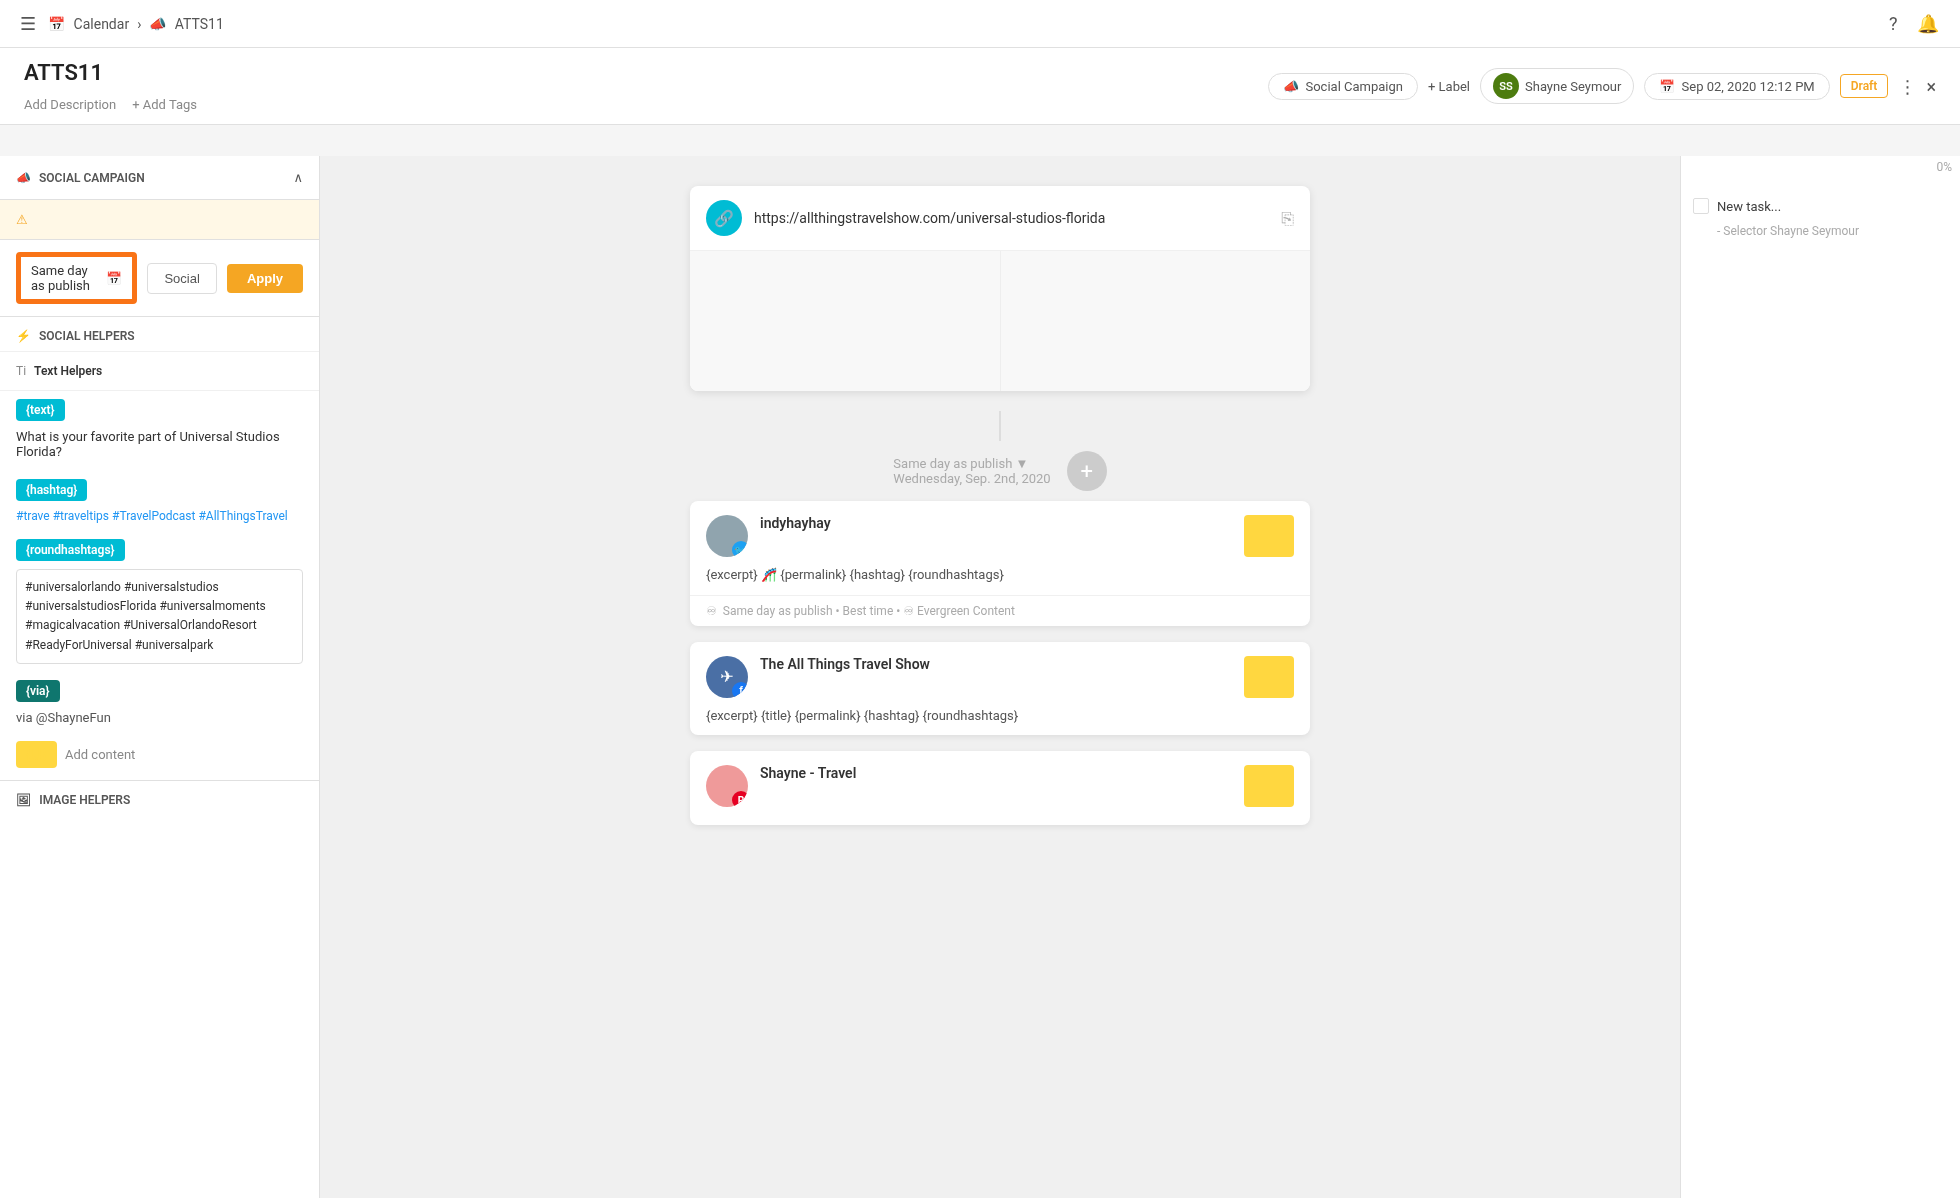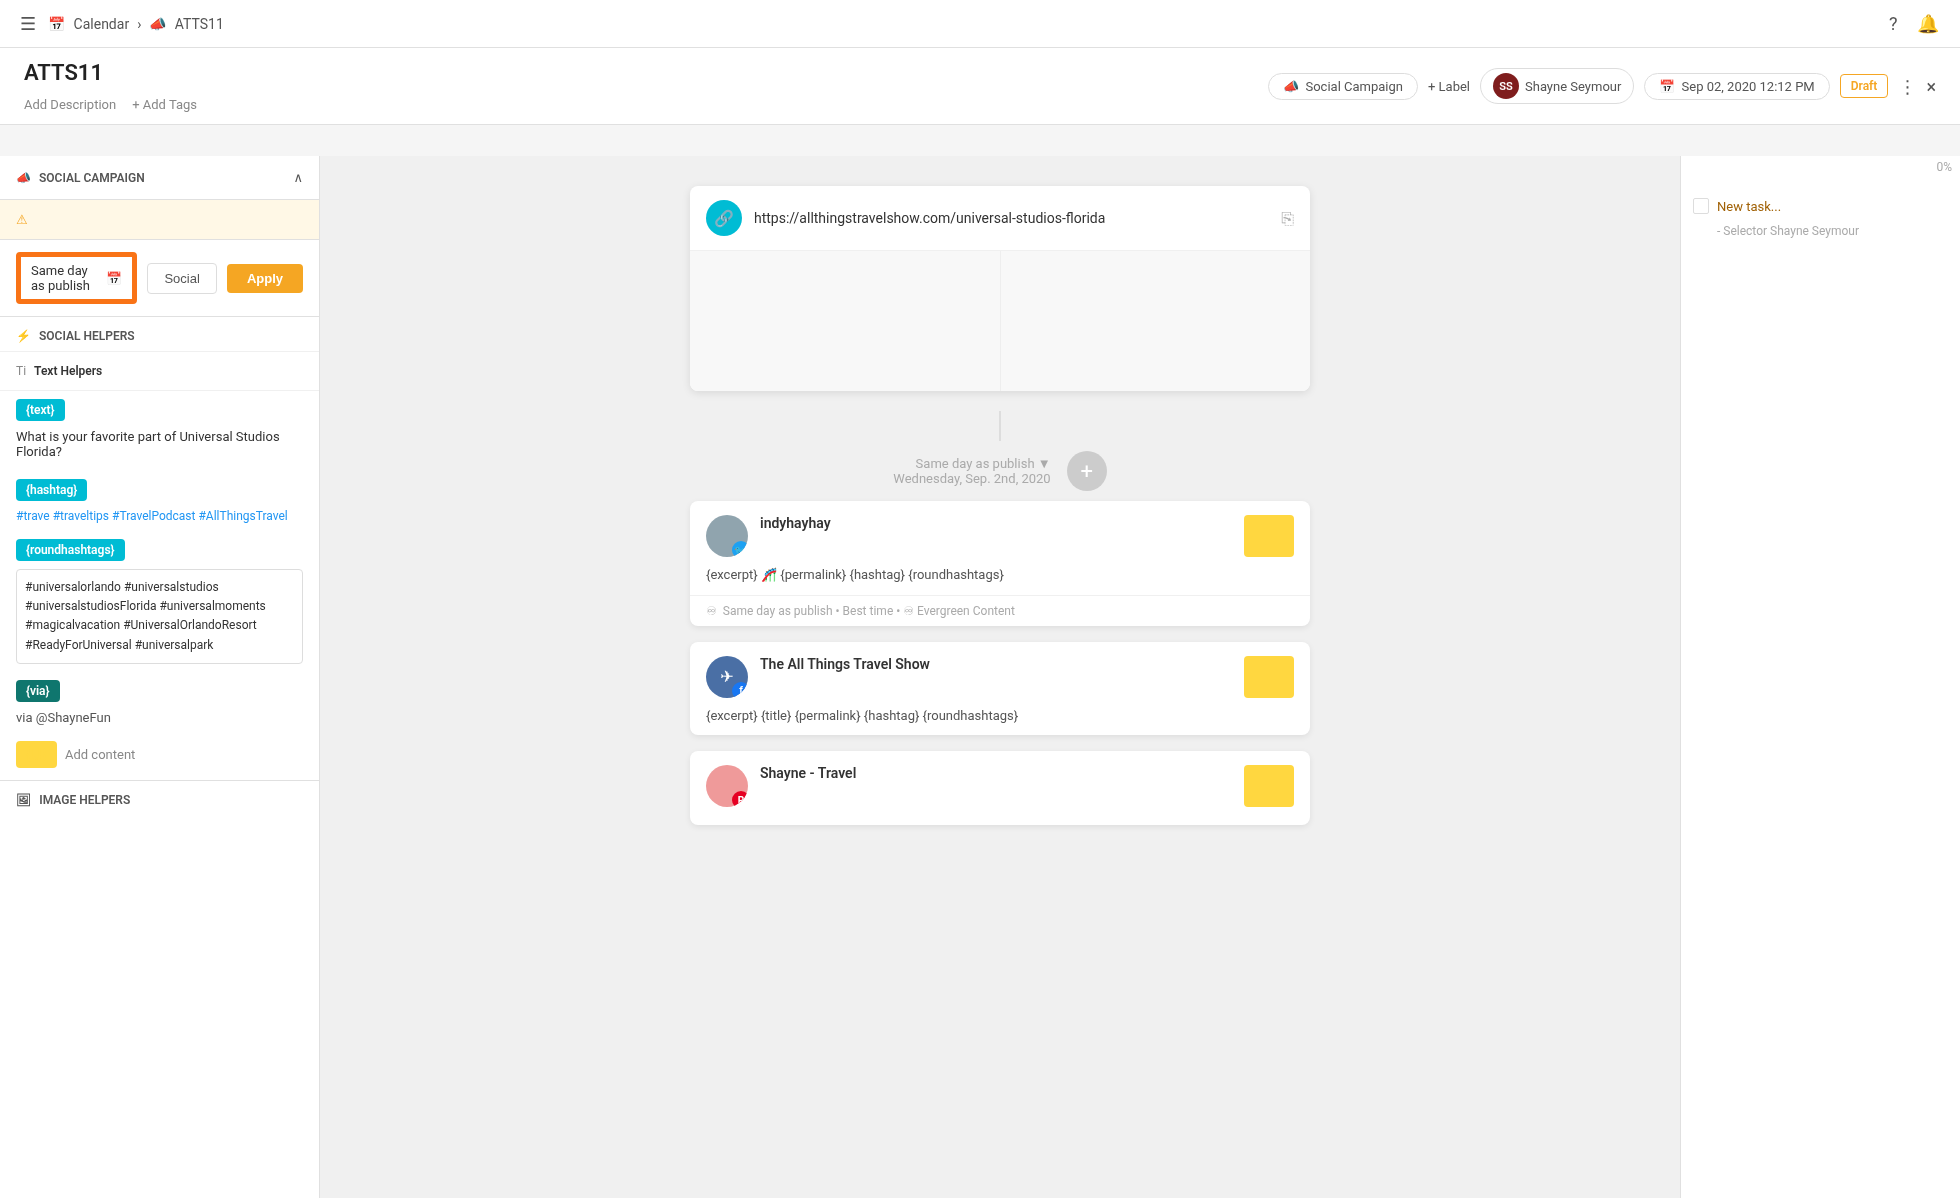--- a/index.html
+++ b/index.html
@@ -38,21 +38,21 @@
       font-size: 13px; color: #555; cursor: pointer;
     }
     .avatar-chip {
       display: flex; align-items: center; gap: 6px;
       border: 1px solid #ddd; border-radius: 20px;
       padding: 4px 12px; font-size: 13px; color: #555;
       cursor: pointer; background: #fff;
     }
     .avatar-circle {
       width: 26px; height: 26px; border-radius: 50%;
-      background: #7f1d1d; color: #fff;
+      background: #4d7c0f; color: #fff;
       display: flex; align-items: center; justify-content: center;
       font-size: 11px; font-weight: 600;
     }
     .date-chip {
       display: flex; align-items: center; gap: 6px;
       border: 1px solid #ddd; border-radius: 20px;
       padding: 5px 14px; font-size: 13px; color: #555;
       cursor: pointer; background: #fff;
     }
     .draft-badge {
@@ -194,21 +194,21 @@
     .url-actions { color: #aaa; font-size: 16px; cursor: pointer; }
     .url-preview { height: 140px; background: #f8f8f8; display: flex; }
     .url-preview-left { flex: 1; border-right: 1px solid #eee; }
     .url-preview-right { flex: 1; }
 
     
     .schedule-row {
       display: flex; align-items: center; justify-content: center;
       gap: 16px; margin: 10px 0; color: #aaa; font-size: 13px;
     }
-    .schedule-label { text-align: right; }
+    .schedule-label { text-align: left; }
     .add-post-btn {
       width: 40px; height: 40px; border-radius: 50%;
       background: #ccc; display: flex; align-items: center;
       justify-content: center; color: #fff; font-size: 22px;
       cursor: pointer; flex-shrink: 0;
     }
 
     
     .post-card {
       background: #fff; border-radius: 8px;
@@ -262,21 +262,21 @@
     .right-tab.active { color: #333; font-weight: 600; border-bottom-color: #333; }
     .right-content { flex: 1; padding: 12px; }
     .task-progress { font-size: 12px; color: #aaa; text-align: right; padding: 4px 8px; }
     .new-task-row {
       display: flex; align-items: center; gap: 8px; padding: 8px 0;
     }
     .task-checkbox {
       width: 16px; height: 16px; border: 1px solid #ddd;
       border-radius: 2px; flex-shrink: 0;
     }
-    .new-task-input { color: #a16207; font-size: 13px; }
+    .new-task-input { color: #404040; font-size: 13px; }
     .assignee-row { font-size: 12px; color: #aaa; padding: 2px 0 0 24px; }
 
     
     .vert-line {
       width: 2px; height: 30px; background: #ddd;
       margin: 0 auto;
     }
   </style>
 </head>
 <body>

